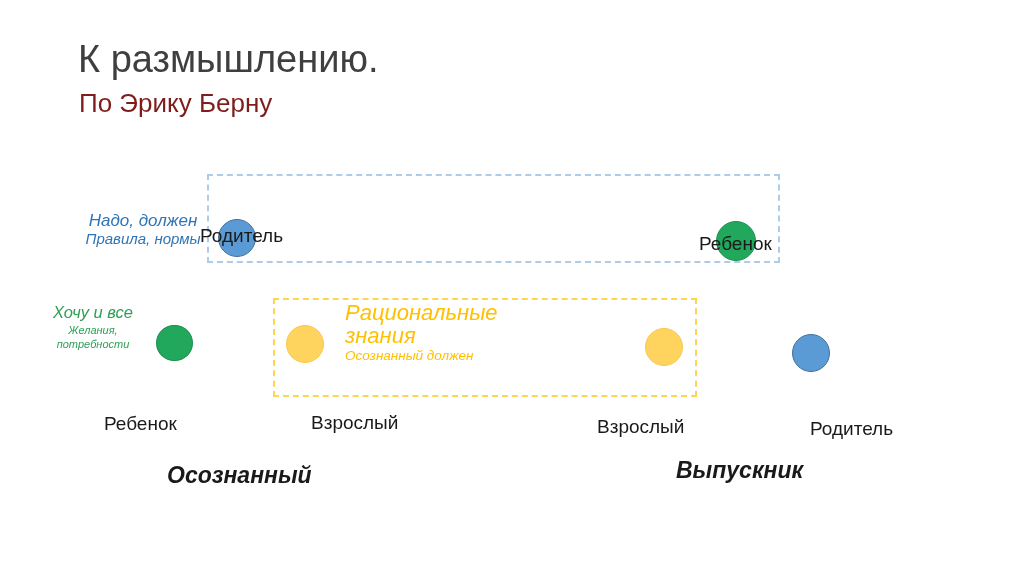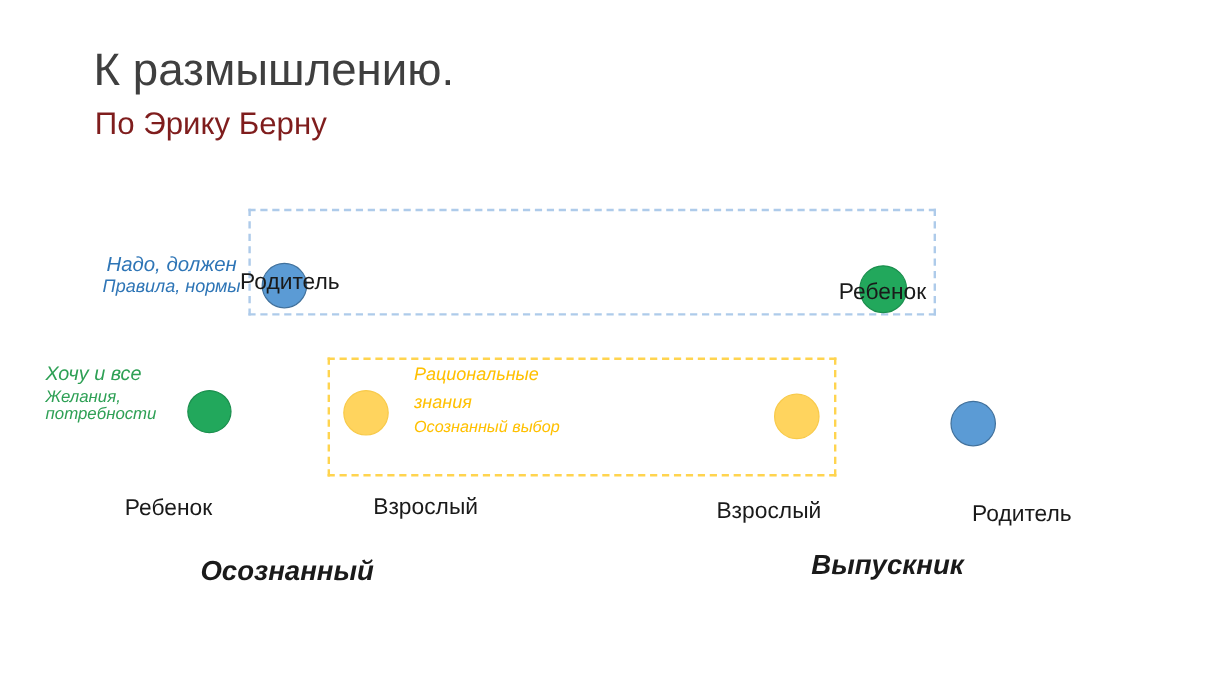--- a/index.html
+++ b/index.html
@@ -45,28 +45,28 @@
   .lbl-sp-adult  { left:311px; top:368px; }
   .lbl-gr-adult  { left:597px; top:372px; }
   .lbl-gr-parent { left:810px; top:374px; }
   .note { position:absolute; font-style:italic; }
   .note-parent {
     left:83px; top:211px; width:120px; text-align:center; color:#2e75b6;
   }
   .note-parent .ln-big   { font-size:17px; line-height:20px; }
   .note-parent .ln-small { font-size:15px; line-height:16px; }
   .note-child {
-    left:38px; top:301px; width:110px; text-align:left; color:#2ea055;
+    left:38px; top:301px; width:110px; text-align:center; color:#2ea055;
   }
   .note-child .ln-big   { font-size:16.5px; line-height:22px; }
-  .note-child .ln-small { font-size:14px; line-height:14px; }
+  .note-child .ln-small { font-size:11px; line-height:14px; }
   .note-adult {
     left:345px; top:301px; width:180px; text-align:left; color:#ffc000;
   }
-  .note-adult .ln-big   { font-size:15px; line-height:23px; }
+  .note-adult .ln-big   { font-size:22px; line-height:23px; }
   .note-adult .ln-small { font-size:13.5px; line-height:17px; }
   .role-label {
     position:absolute; font-size:23px; font-weight:700; font-style:italic;
     color:#1a1a1a; white-space:nowrap;
   }
   .role-specialist { left:167px; top:462px; }
   .role-graduate   { left:676px; top:457px; }
 </style>
 </head>
 <body>
@@ -100,19 +100,19 @@
 
   <div class="note note-child">
     <div class="ln-big">Хочу и все</div>
     <div class="ln-small">Желания,</div>
     <div class="ln-small">потребности</div>
   </div>
 
   <div class="note note-adult">
     <div class="ln-big">Рациональные</div>
     <div class="ln-big">знания</div>
-    <div class="ln-small">Осознанный выбор</div>
+    <div class="ln-small">Осознанный должен</div>
   </div>
 
   <div class="role-label role-specialist">Осознанный</div>
   <div class="role-label role-graduate">Выпускник</div>
 
 </div>
 
 </body></html>

